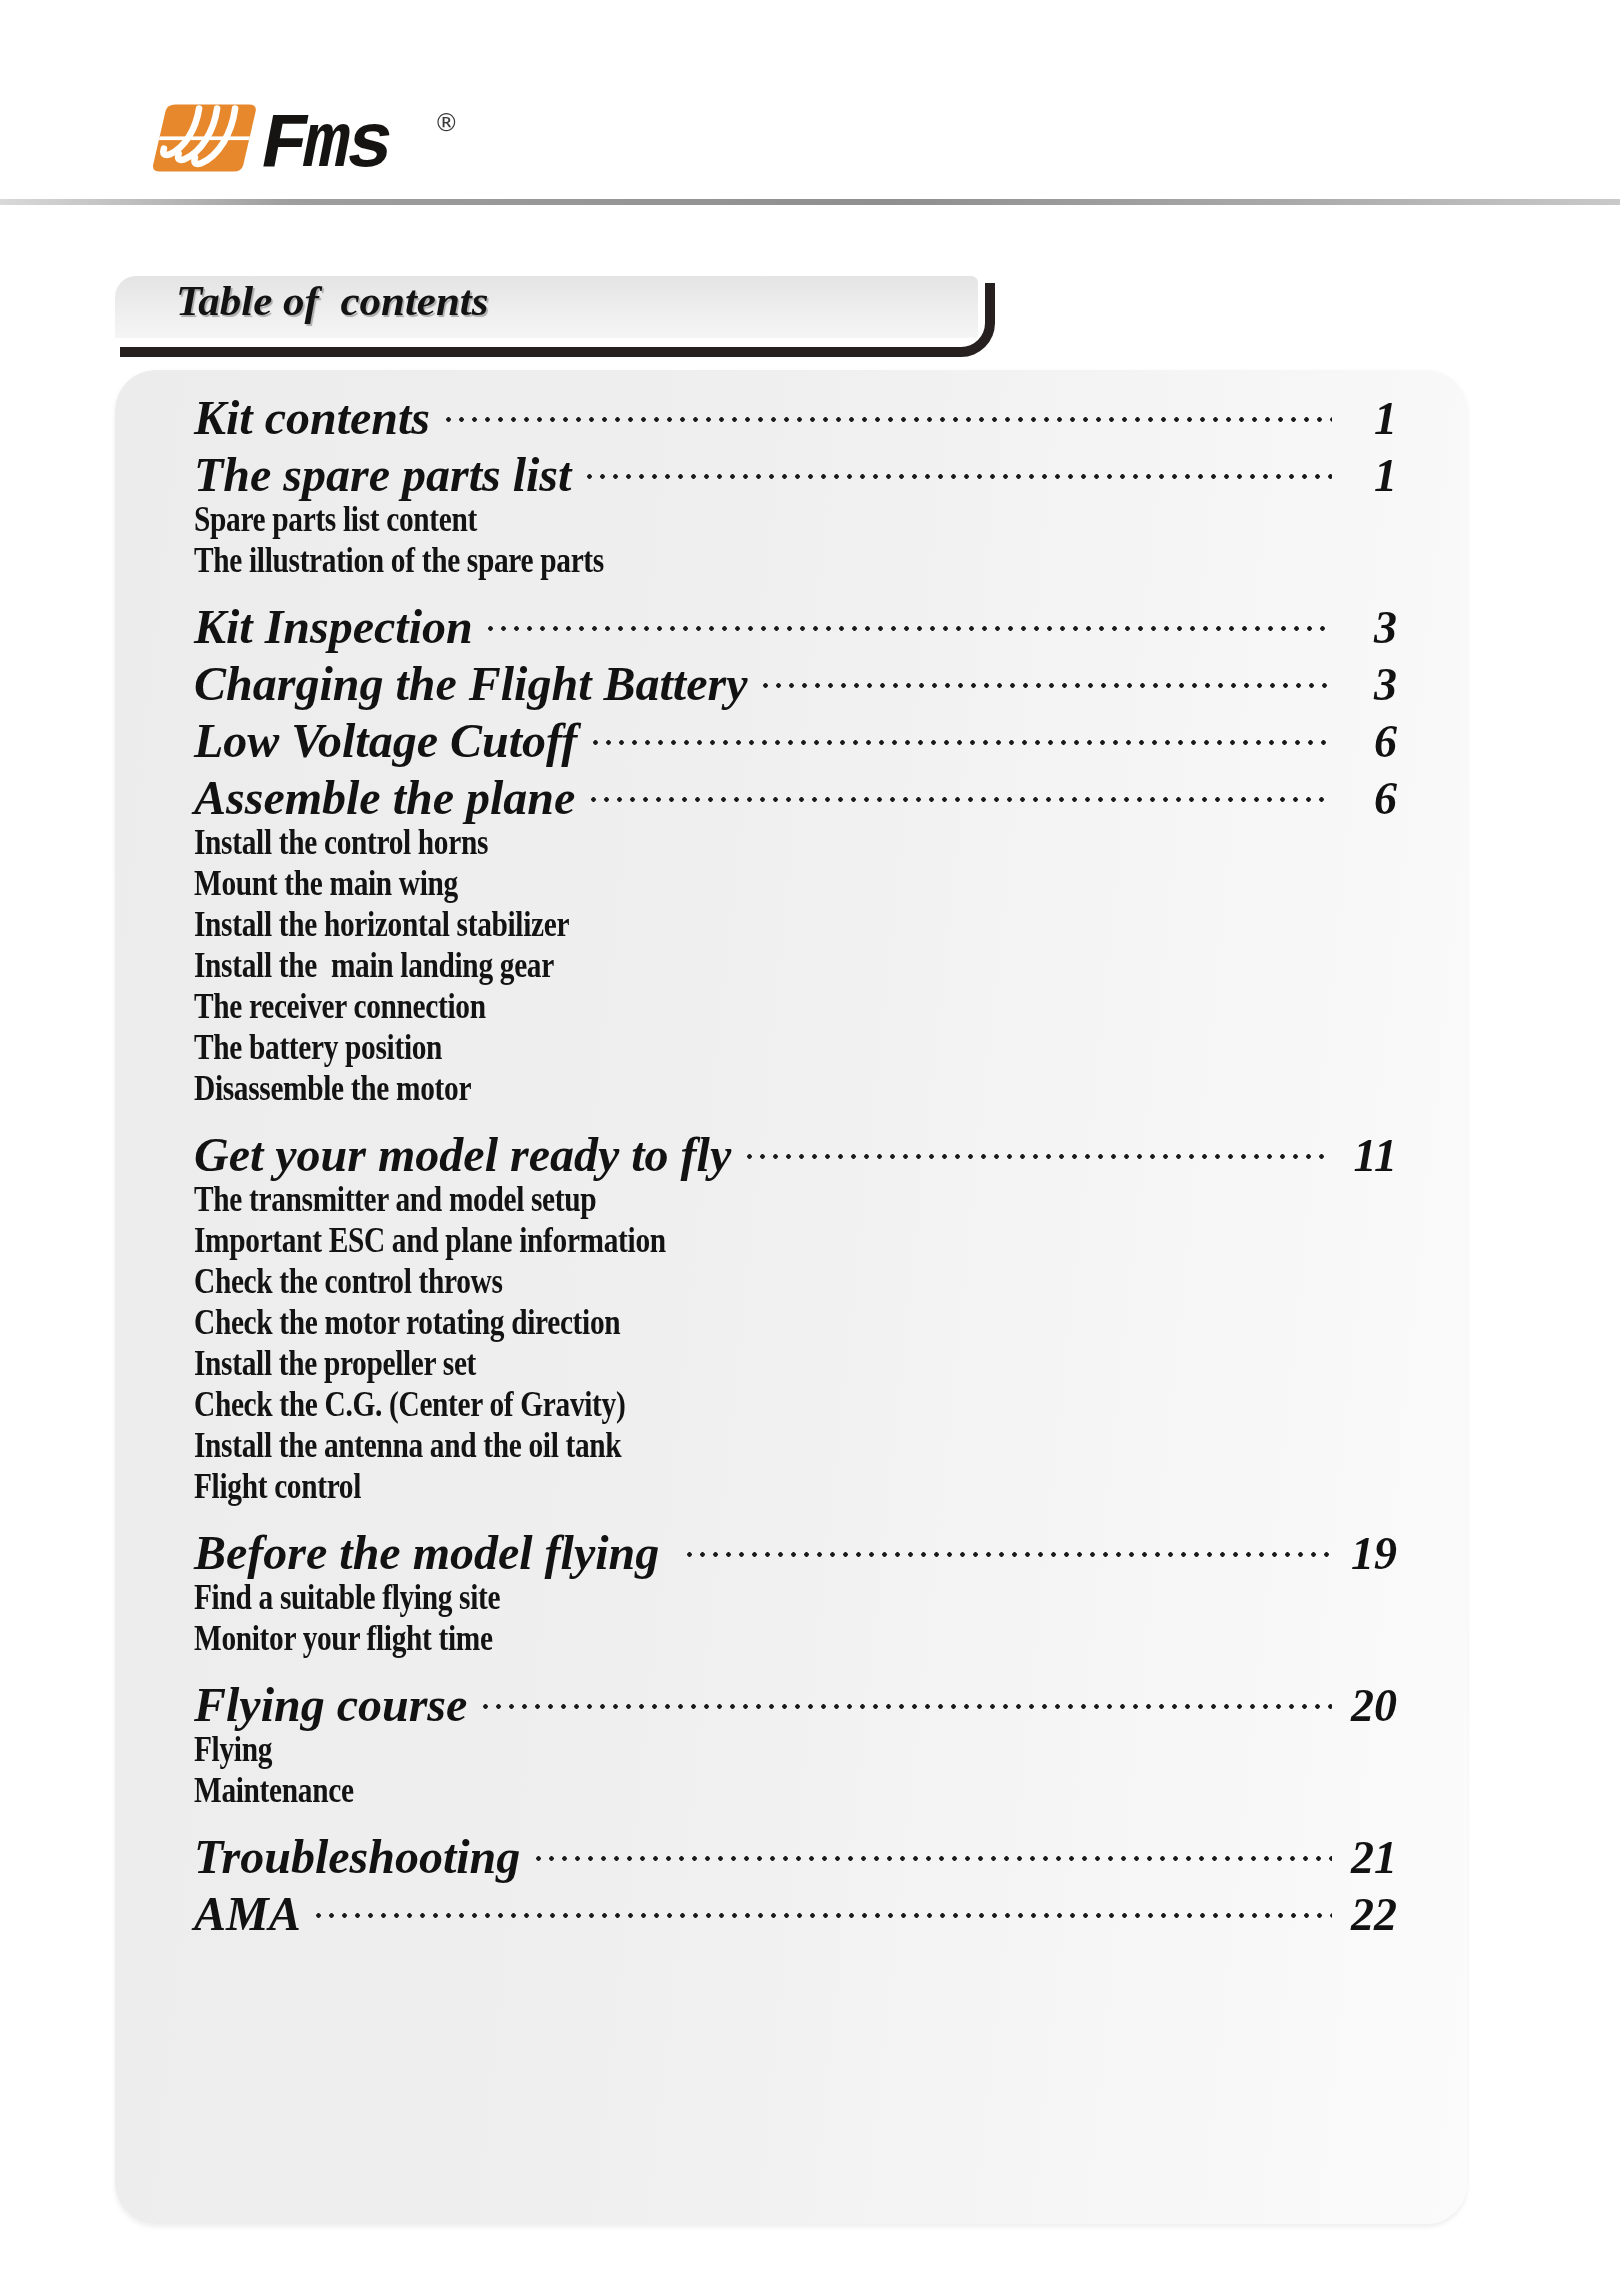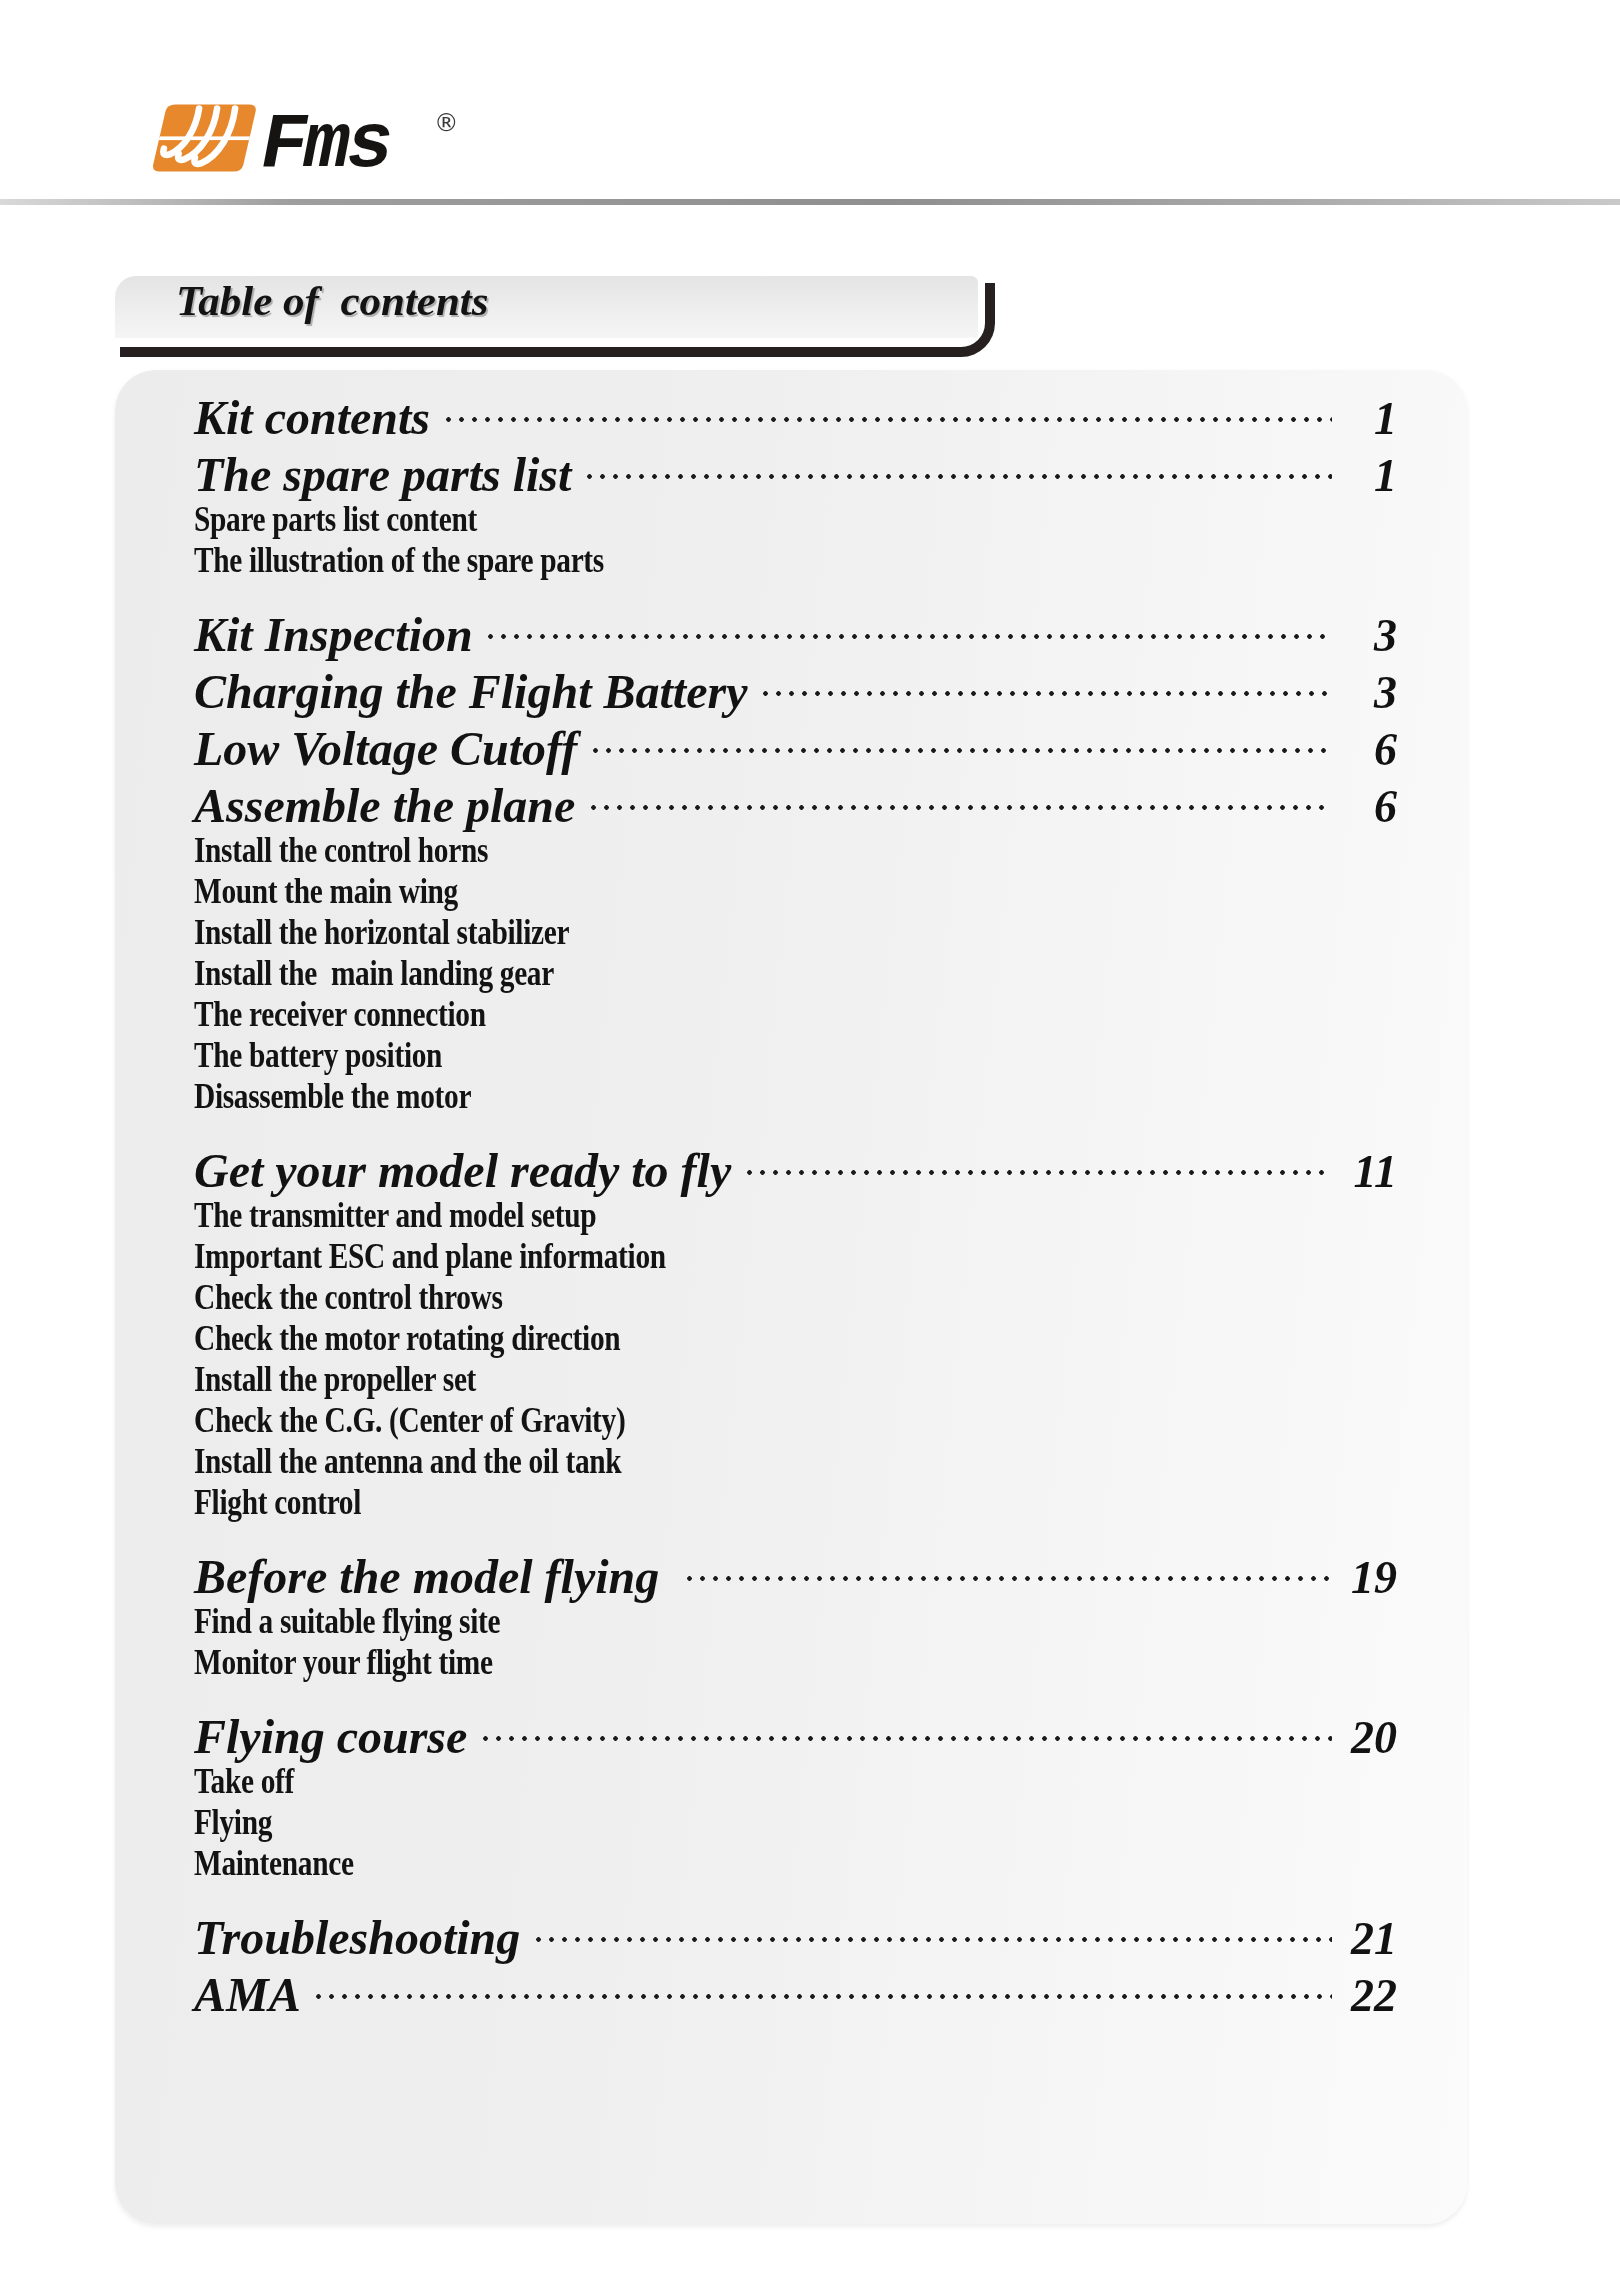--- a/index.html
+++ b/index.html
@@ -57,21 +57,21 @@
     background:linear-gradient(96deg,#ececec 0%,#efefef 42%,#f6f6f6 75%,#fbfbfb 100%);
     border-radius:41px;
     box-shadow:0 2.5px 5.7px rgba(0,0,0,.07);
     box-sizing:border-box;
     padding:14.7px 70px 0 79px;
   }
 
   .row{display:flex;align-items:flex-end;}
   .row.sec{height:57px;}
   .row.sub{height:41px;align-items:center;}
-  .row.sub + .row.sec{margin-top:21px;align-items:flex-end;}
+  .row.sub + .row.sec{margin-top:13px;align-items:flex-end;}
 
   .sec-label{
     font-size:48px;font-weight:bold;font-style:italic;
     color:#121212;line-height:1;padding-right:11.5px;white-space:pre;
   }
   .sub-label{
     font-size:35px;font-weight:bold;color:#131313;line-height:1;
     white-space:pre;letter-spacing:-0.4px;
     transform:scaleX(0.84);transform-origin:left bottom;display:inline-block;
   }
@@ -214,23 +214,20 @@
       </div>
       <div class="row sub">
         <span class="sub-label">Monitor your flight time</span>
       </div>
       <div class="row sec">
         <span class="sec-label">Flying course</span>
         <span class="leader"></span>
         <span class="page">20</span>
       </div>
       <div class="row sub">
-        <span class="sub-label">Take off</span>
-      </div>
-      <div class="row sub">
         <span class="sub-label">Flying</span>
       </div>
       <div class="row sub">
         <span class="sub-label">Maintenance</span>
       </div>
       <div class="row sec">
         <span class="sec-label">Troubleshooting</span>
         <span class="leader"></span>
         <span class="page">21</span>
       </div>

